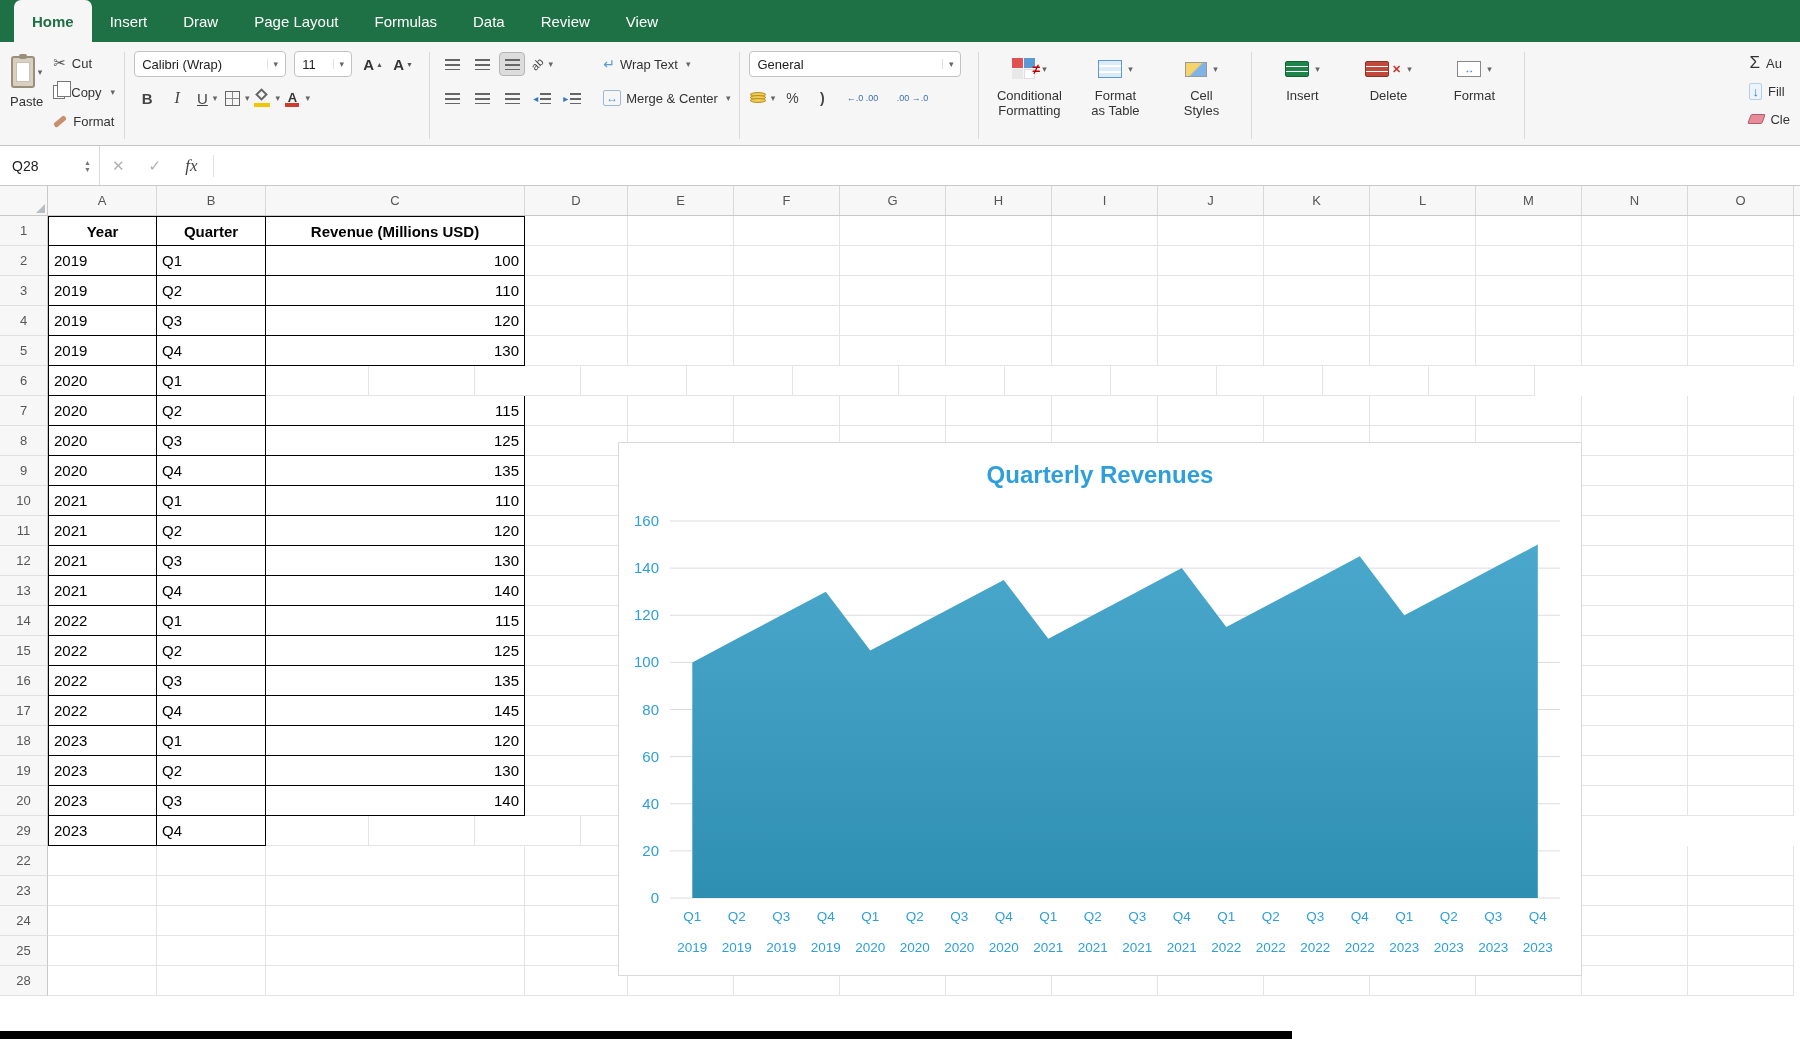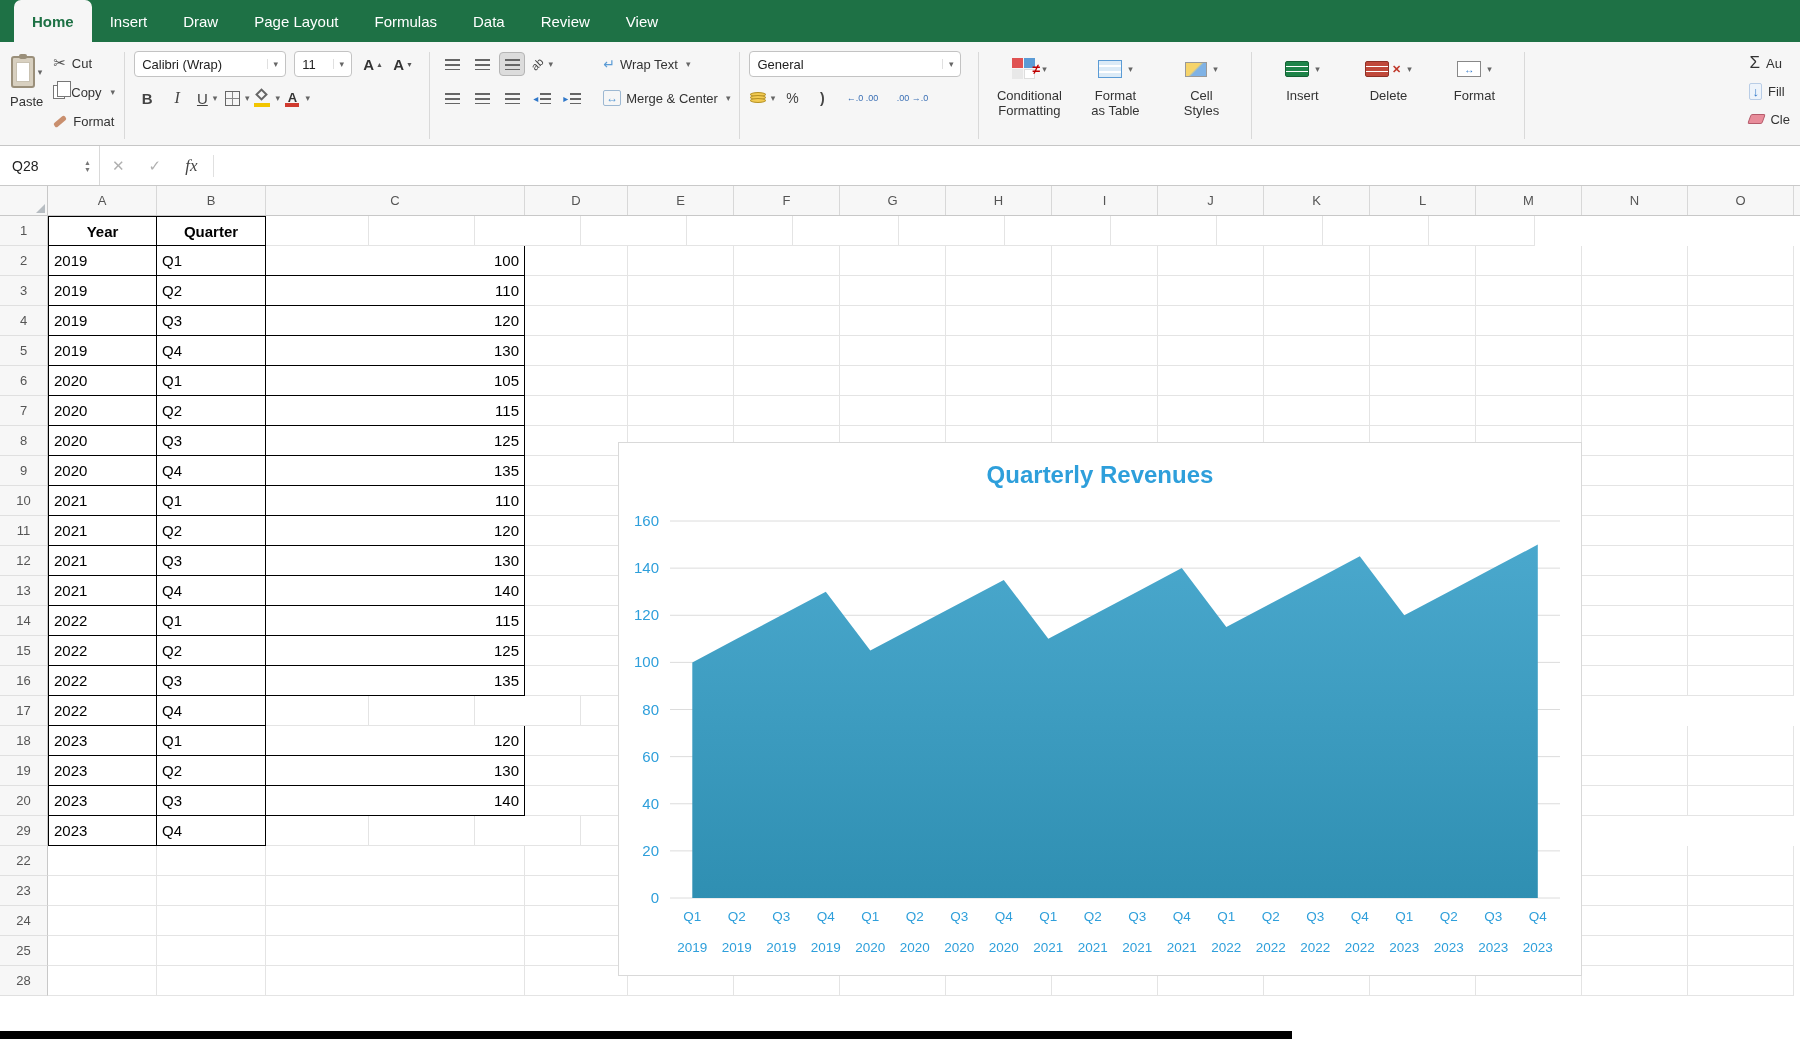--- a/index.html
+++ b/index.html
@@ -444,20 +444,21 @@
         <div class="colhdr" style="width: 106px;">M</div>
         <div class="colhdr" style="width: 106px;">N</div>
         <div class="colhdr" style="width: 106px;">O</div>
       </div>
   </div>
   <div>
       <div class="grow">
         <div class="rowhdr">1</div>
         <div class="cell tbl th top left" style="width: 109px;">Year</div>
         <div class="cell tbl th top" style="width: 109px;">Quarter</div>
+        <div class="cell tbl th top" style="width: 259px;">Revenue (Millions USD)</div>
         <div class="cell" style="width: 103px;"></div>
         <div class="cell" style="width: 106px;"></div>
         <div class="cell" style="width: 106px;"></div>
         <div class="cell" style="width: 106px;"></div>
         <div class="cell" style="width: 106px;"></div>
         <div class="cell" style="width: 106px;"></div>
         <div class="cell" style="width: 106px;"></div>
         <div class="cell" style="width: 106px;"></div>
         <div class="cell" style="width: 106px;"></div>
         <div class="cell" style="width: 106px;"></div>
@@ -533,21 +534,20 @@
         <div class="cell" style="width: 106px;"></div>
         <div class="cell" style="width: 106px;"></div>
         <div class="cell" style="width: 106px;"></div>
         <div class="cell" style="width: 106px;"></div>
         <div class="cell" style="width: 106px;"></div>
       </div>
       <div class="grow">
         <div class="rowhdr">6</div>
         <div class="cell tbl left" style="width: 109px;">2020</div>
         <div class="cell tbl" style="width: 109px;">Q1</div>
-        <div class="cell tbl r" style="width: 259px;">105</div>
         <div class="cell" style="width: 103px;"></div>
         <div class="cell" style="width: 106px;"></div>
         <div class="cell" style="width: 106px;"></div>
         <div class="cell" style="width: 106px;"></div>
         <div class="cell" style="width: 106px;"></div>
         <div class="cell" style="width: 106px;"></div>
         <div class="cell" style="width: 106px;"></div>
         <div class="cell" style="width: 106px;"></div>
         <div class="cell" style="width: 106px;"></div>
         <div class="cell" style="width: 106px;"></div>
@@ -731,20 +731,21 @@
         <div class="cell" style="width: 106px;"></div>
         <div class="cell" style="width: 106px;"></div>
         <div class="cell" style="width: 106px;"></div>
         <div class="cell" style="width: 106px;"></div>
         <div class="cell" style="width: 106px;"></div>
       </div>
       <div class="grow">
         <div class="rowhdr">17</div>
         <div class="cell tbl left" style="width: 109px;">2022</div>
         <div class="cell tbl" style="width: 109px;">Q4</div>
+        <div class="cell tbl r" style="width: 259px;">145</div>
         <div class="cell" style="width: 103px;"></div>
         <div class="cell" style="width: 106px;"></div>
         <div class="cell" style="width: 106px;"></div>
         <div class="cell" style="width: 106px;"></div>
         <div class="cell" style="width: 106px;"></div>
         <div class="cell" style="width: 106px;"></div>
         <div class="cell" style="width: 106px;"></div>
         <div class="cell" style="width: 106px;"></div>
         <div class="cell" style="width: 106px;"></div>
         <div class="cell" style="width: 106px;"></div>

